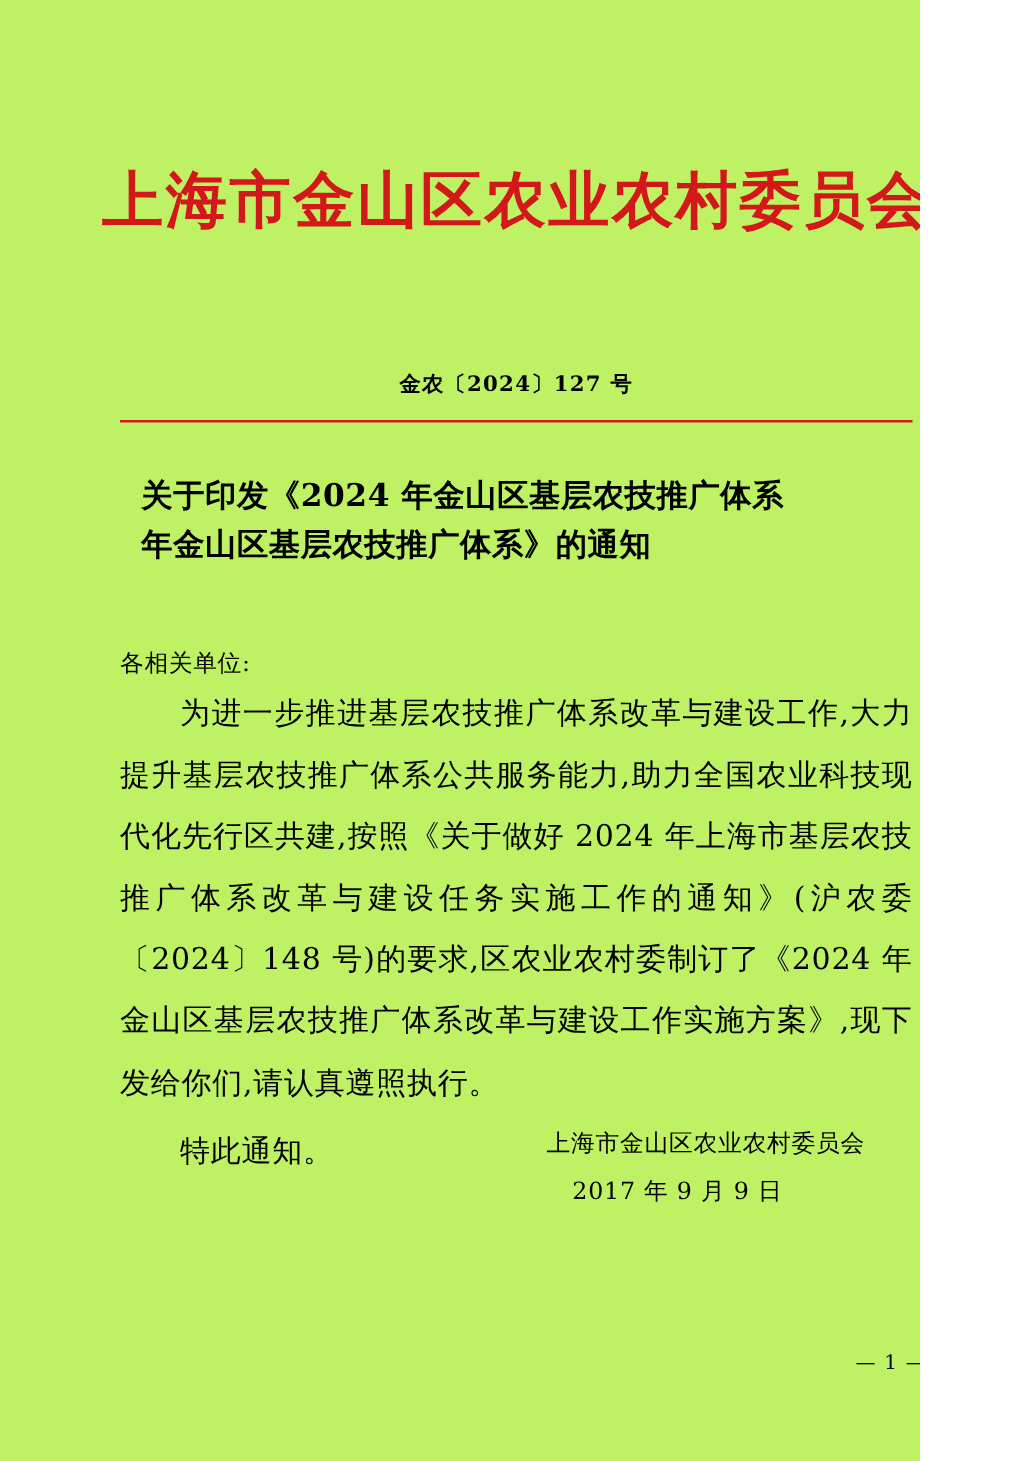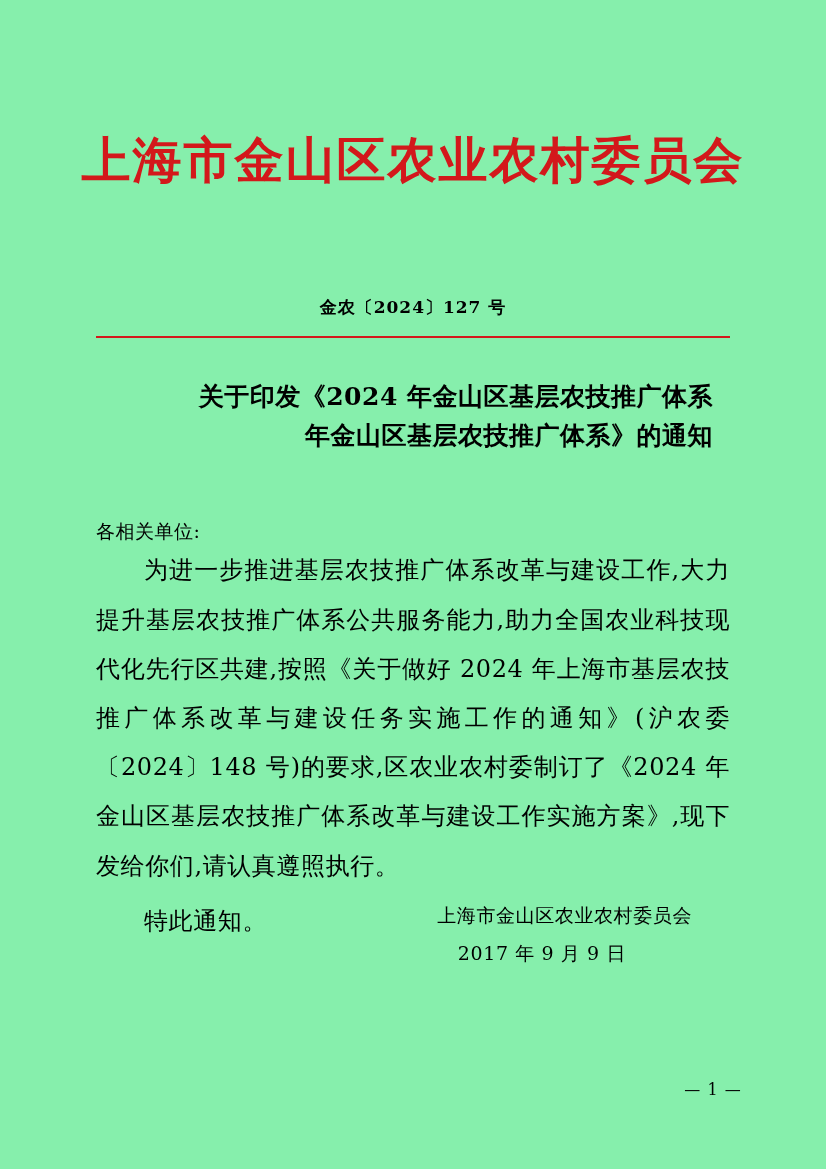--- a/index.html
+++ b/index.html
@@ -6,23 +6,23 @@
     margin: 0;
     padding: 0;
     background: #ffffff;
   }
   body {
     font-family: "DejaVu Serif", "Liberation Serif", serif;
     color: #000000;
   }
   .page {
     position: relative;
-    width: 826px;
+    width: 736px;
     height: 1169px;
-    background: #86efac;
+    background: #bef264;
     box-sizing: border-box;
     overflow: hidden;
   }
 
   
   .letterhead {
     position: absolute;
     top: 132px;
     left: 0;
     width: 826px;
@@ -60,21 +60,21 @@
     height: 2px;
     background: #d3181b;
   }
 
   
   .doc-title {
     position: absolute;
     top: 378px;
     left: 113px;
     width: 600px;
-    text-align: right;
+    text-align: left;
     font-size: 25px;
     font-weight: bold;
     line-height: 1.55;
     letter-spacing: 0.5px;
   }
 
   
   .body-block {
     position: absolute;
     top: 516px;

